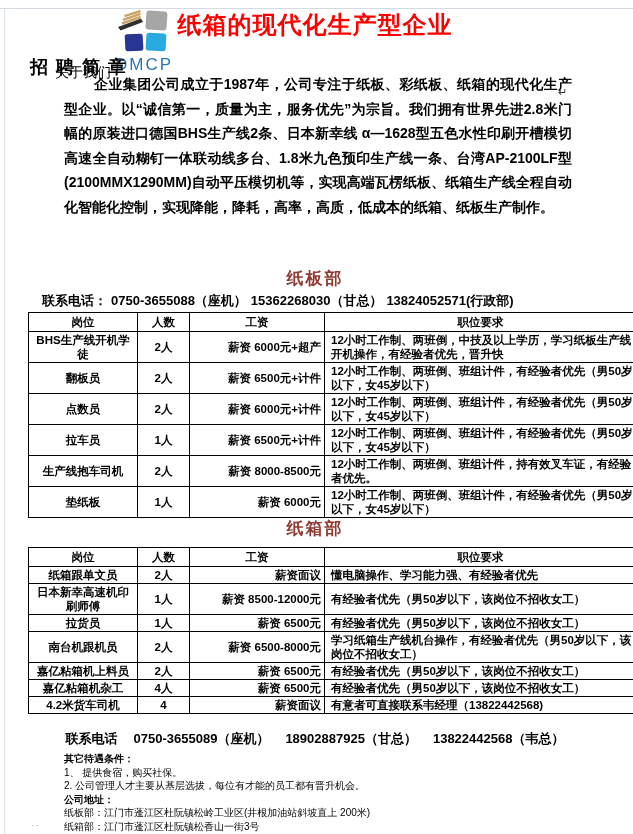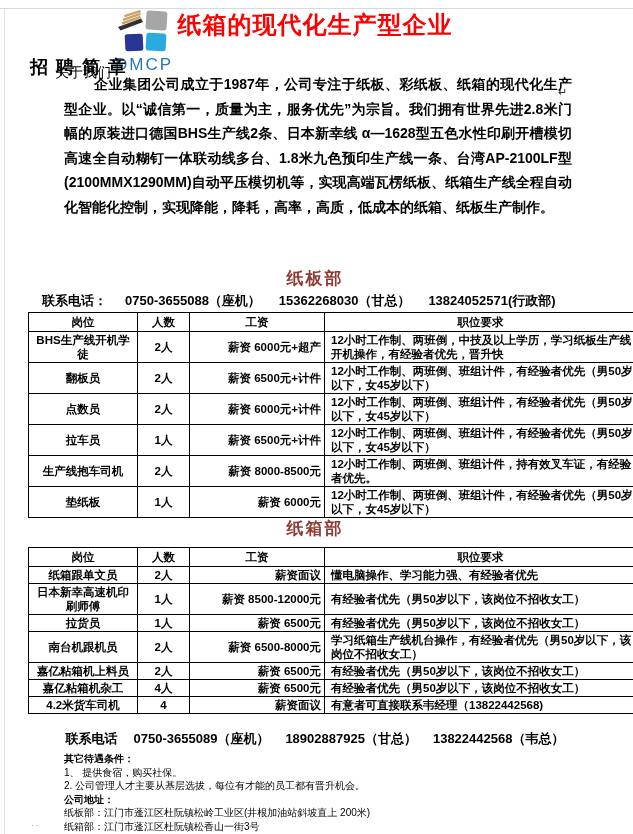--- a/index.html
+++ b/index.html
@@ -22,21 +22,21 @@
 
   .about-heading{position:absolute;left:55px;top:64px;font-size:14px;font-weight:normal;}
   .about-paragraph{position:absolute;left:64px;top:72px;width:508px;
     font-size:14px;font-weight:bold;line-height:24.5px;text-align:justify;text-indent:30px;}
 
   .section-heading{position:absolute;left:10px;width:610px;text-align:center;
     font-size:17px;font-weight:bold;color:#8f3a32;letter-spacing:2px;}
   .h-board{top:267px;}
   .h-carton{top:517px;}
 
-  .contact-line{position:absolute;font-size:13px;font-weight:bold;display:flex;gap:18px;white-space:nowrap;}
+  .contact-line{position:absolute;font-size:13px;font-weight:bold;display:flex;gap:4px;white-space:nowrap;}
   .contact-1{left:42px;top:292px;}
   .contact-2{left:10px;top:730px;width:610px;justify-content:center;gap:16px;}
 
   table{position:absolute;left:28px;width:580px;border-collapse:collapse;table-layout:fixed;
     font-size:11.5px;font-weight:bold;}
   #table-board{top:312px;}
   #table-carton{top:547px;}
   th,td{border:1.5px solid #000;padding:1px 3px;line-height:14px;text-align:center;
     vertical-align:middle;overflow:hidden;}
   th{padding:2px 3px;margin-left:8px;}

